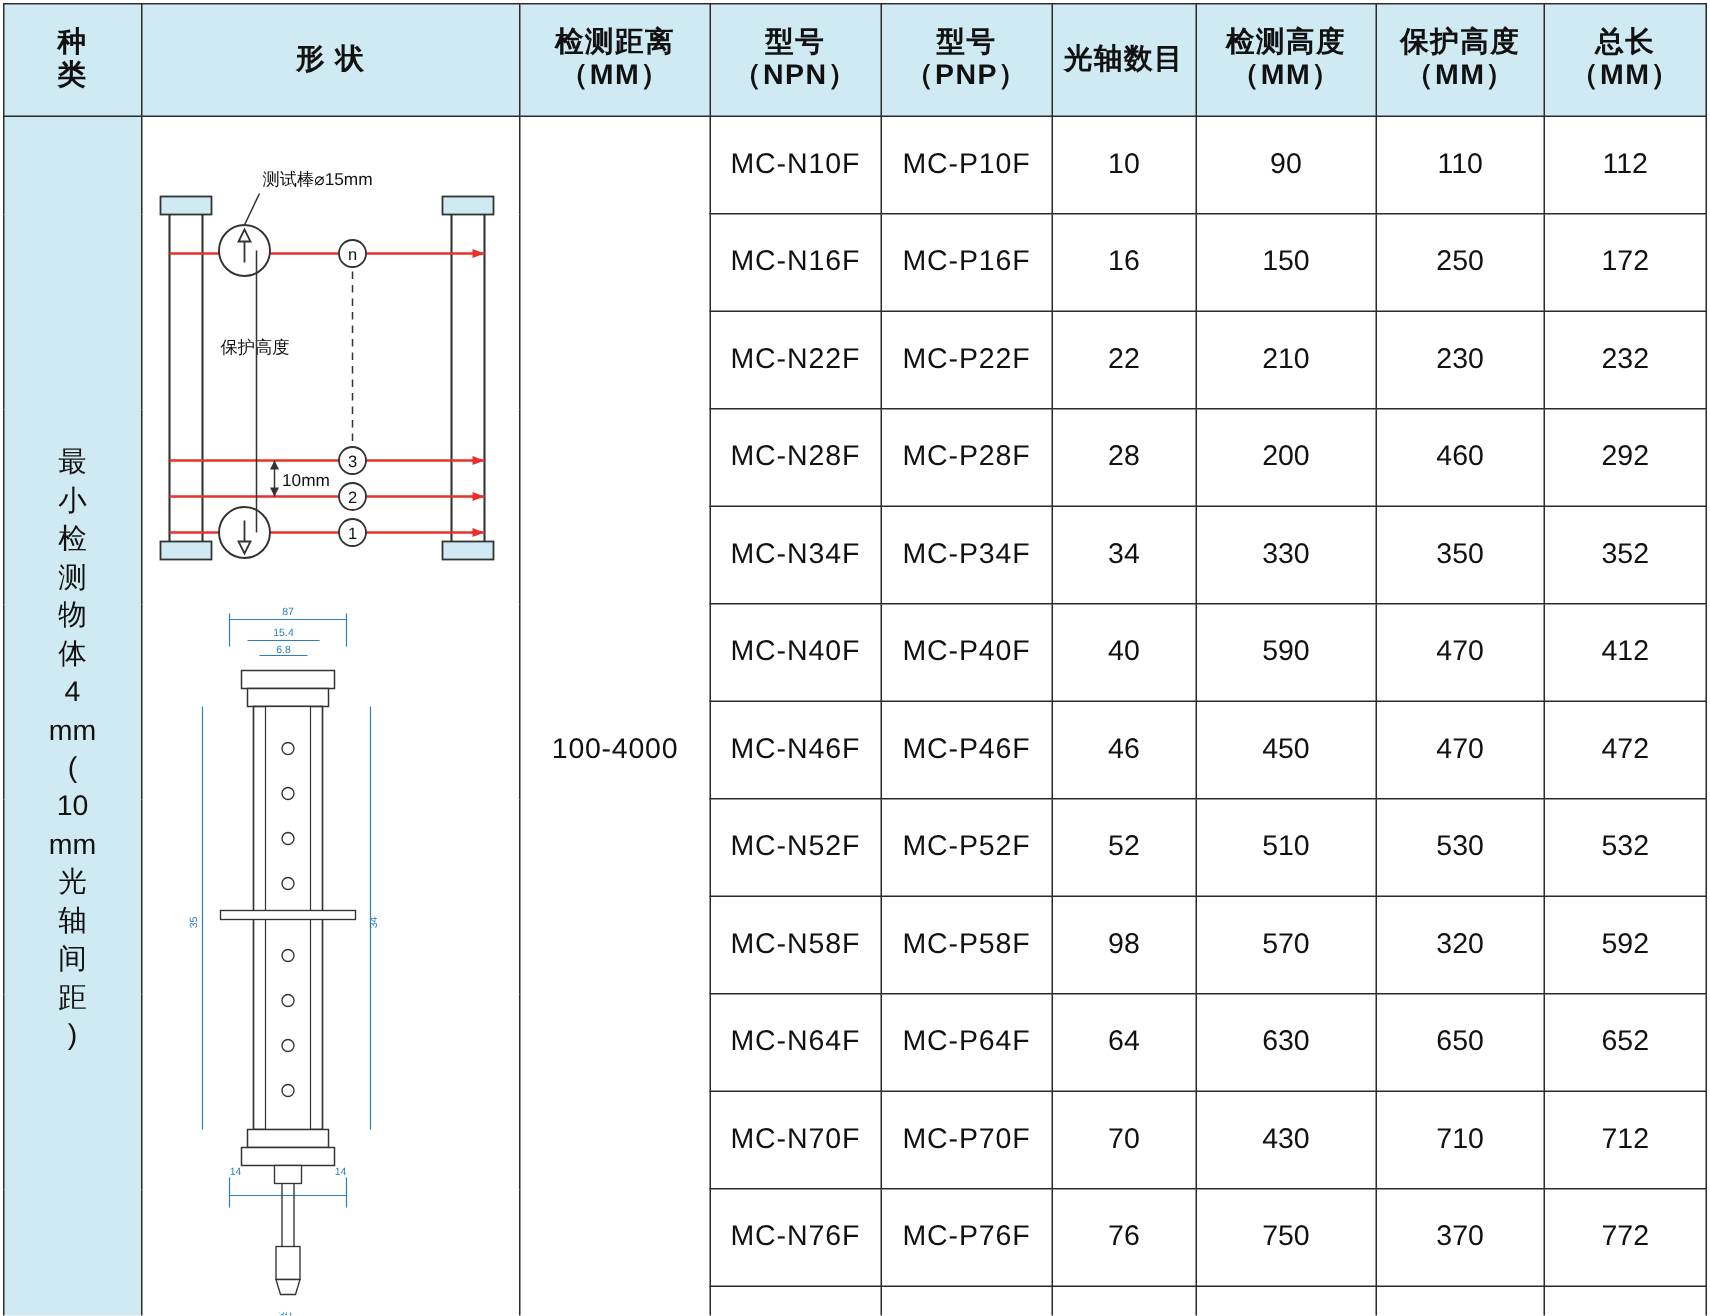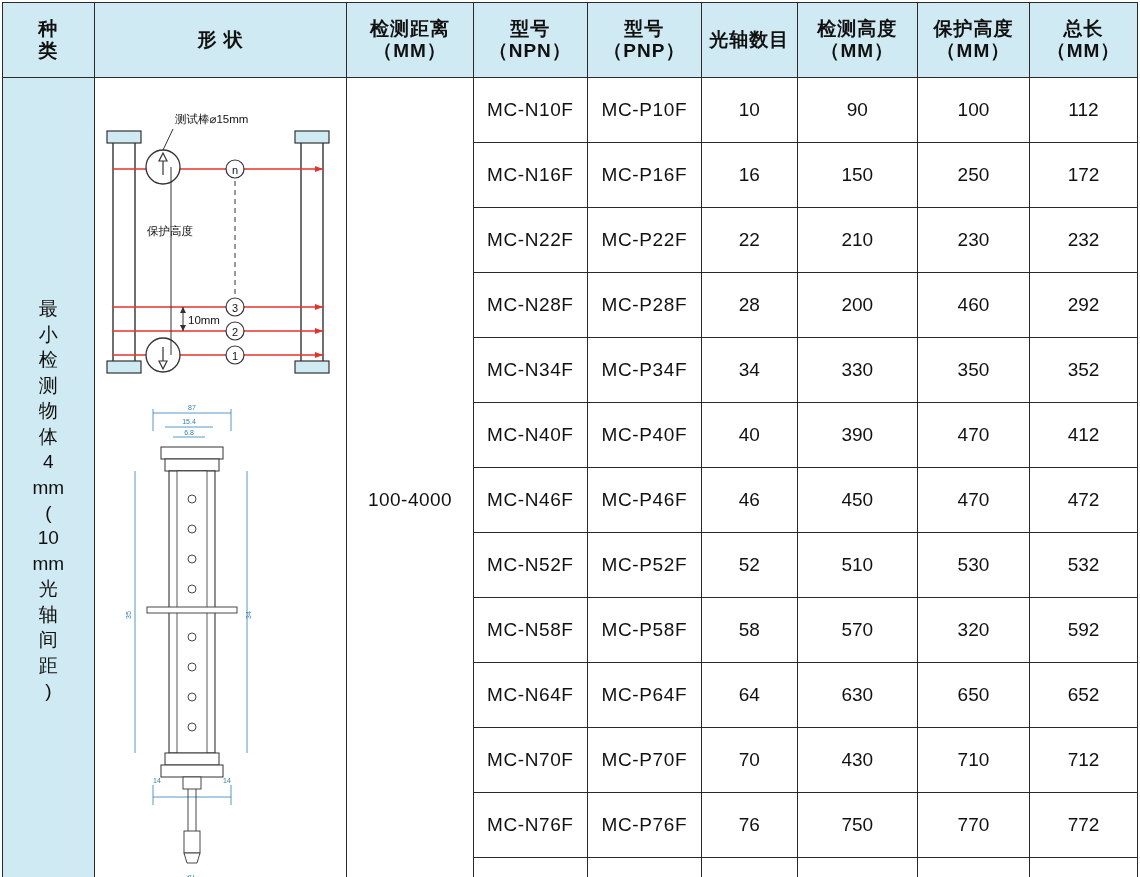--- a/index.html
+++ b/index.html
@@ -259,21 +259,21 @@
             </svg>
           </div>
         </td>
 
         <td class="dist" rowspan="13">100-4000</td>
 
         <td class="model">MC-N10F</td>
         <td class="model">MC-P10F</td>
         <td class="num">10</td>
         <td class="num">90</td>
-        <td class="num">100</td>
+        <td class="num">110</td>
         <td class="num">112</td>
       </tr>
 
       <tr>
         <td class="model">MC-N16F</td>
         <td class="model">MC-P16F</td>
         <td class="num">16</td>
         <td class="num">150</td>
         <td class="num">250</td>
         <td class="num">172</td>
@@ -299,21 +299,21 @@
         <td class="model">MC-P34F</td>
         <td class="num">34</td>
         <td class="num">330</td>
         <td class="num">350</td>
         <td class="num">352</td>
       </tr>
       <tr>
         <td class="model">MC-N40F</td>
         <td class="model">MC-P40F</td>
         <td class="num">40</td>
-        <td class="num">390</td>
+        <td class="num">590</td>
         <td class="num">470</td>
         <td class="num">412</td>
       </tr>
       <tr>
         <td class="model">MC-N46F</td>
         <td class="model">MC-P46F</td>
         <td class="num">46</td>
         <td class="num">450</td>
         <td class="num">470</td>
         <td class="num">472</td>
@@ -322,21 +322,21 @@
         <td class="model">MC-N52F</td>
         <td class="model">MC-P52F</td>
         <td class="num">52</td>
         <td class="num">510</td>
         <td class="num">530</td>
         <td class="num">532</td>
       </tr>
       <tr>
         <td class="model">MC-N58F</td>
         <td class="model">MC-P58F</td>
-        <td class="num">58</td>
+        <td class="num">98</td>
         <td class="num">570</td>
         <td class="num">320</td>
         <td class="num">592</td>
       </tr>
       <tr>
         <td class="model">MC-N64F</td>
         <td class="model">MC-P64F</td>
         <td class="num">64</td>
         <td class="num">630</td>
         <td class="num">650</td>
@@ -348,21 +348,21 @@
         <td class="num">70</td>
         <td class="num">430</td>
         <td class="num">710</td>
         <td class="num">712</td>
       </tr>
       <tr>
         <td class="model">MC-N76F</td>
         <td class="model">MC-P76F</td>
         <td class="num">76</td>
         <td class="num">750</td>
-        <td class="num">770</td>
+        <td class="num">370</td>
         <td class="num">772</td>
       </tr>
       <tr>
         <td class="model">MC-N82F</td>
         <td class="model">MC-P82F</td>
         <td class="num">82</td>
         <td class="num">810</td>
         <td class="num">830</td>
         <td class="num">832</td>
       </tr>

